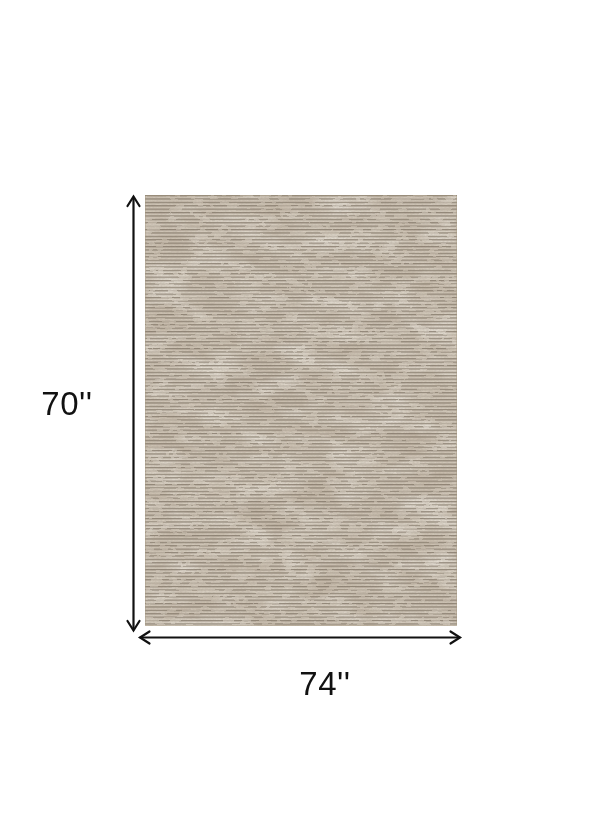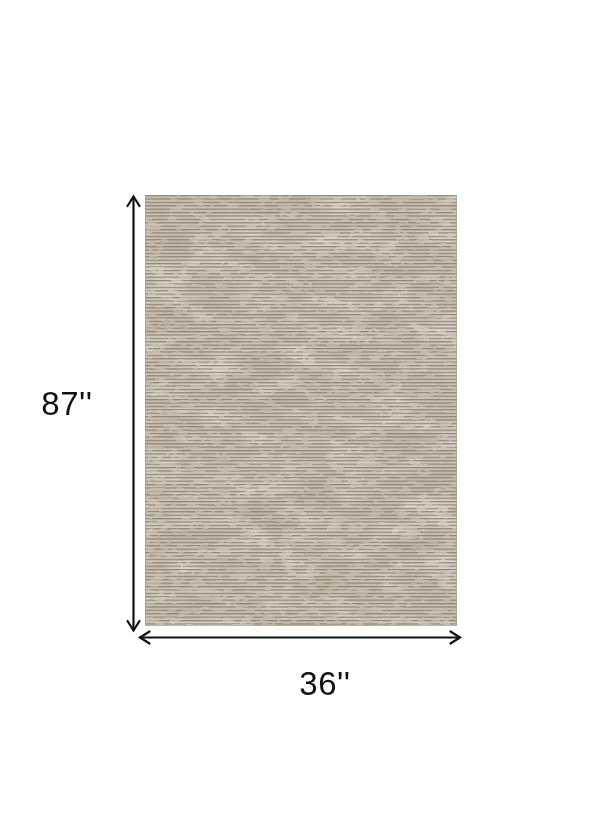--- a/index.html
+++ b/index.html
@@ -105,17 +105,17 @@
       <polyline points="127.5,206 133.5,196.5 139.5,206"></polyline>
       <polyline points="127.5,621 133.5,630.5 139.5,621"></polyline>
     </g>
     <g fill="none" stroke="#111111" stroke-width="2.2" stroke-linecap="round" stroke-linejoin="miter">
       <line x1="140.5" y1="637.5" x2="459.5" y2="637.5"></line>
       <polyline points="149.5,631.5 140,637.5 149.5,643.5"></polyline>
       <polyline points="450.5,631.5 460,637.5 450.5,643.5"></polyline>
     </g>
   </svg>
 
-  <div class="dim-label label-height">87''</div>
+  <div class="dim-label label-height">70''</div>
 
-  <div class="dim-label label-width">36''</div>
+  <div class="dim-label label-width">74''</div>
 
 </div>
 
 </body></html>

